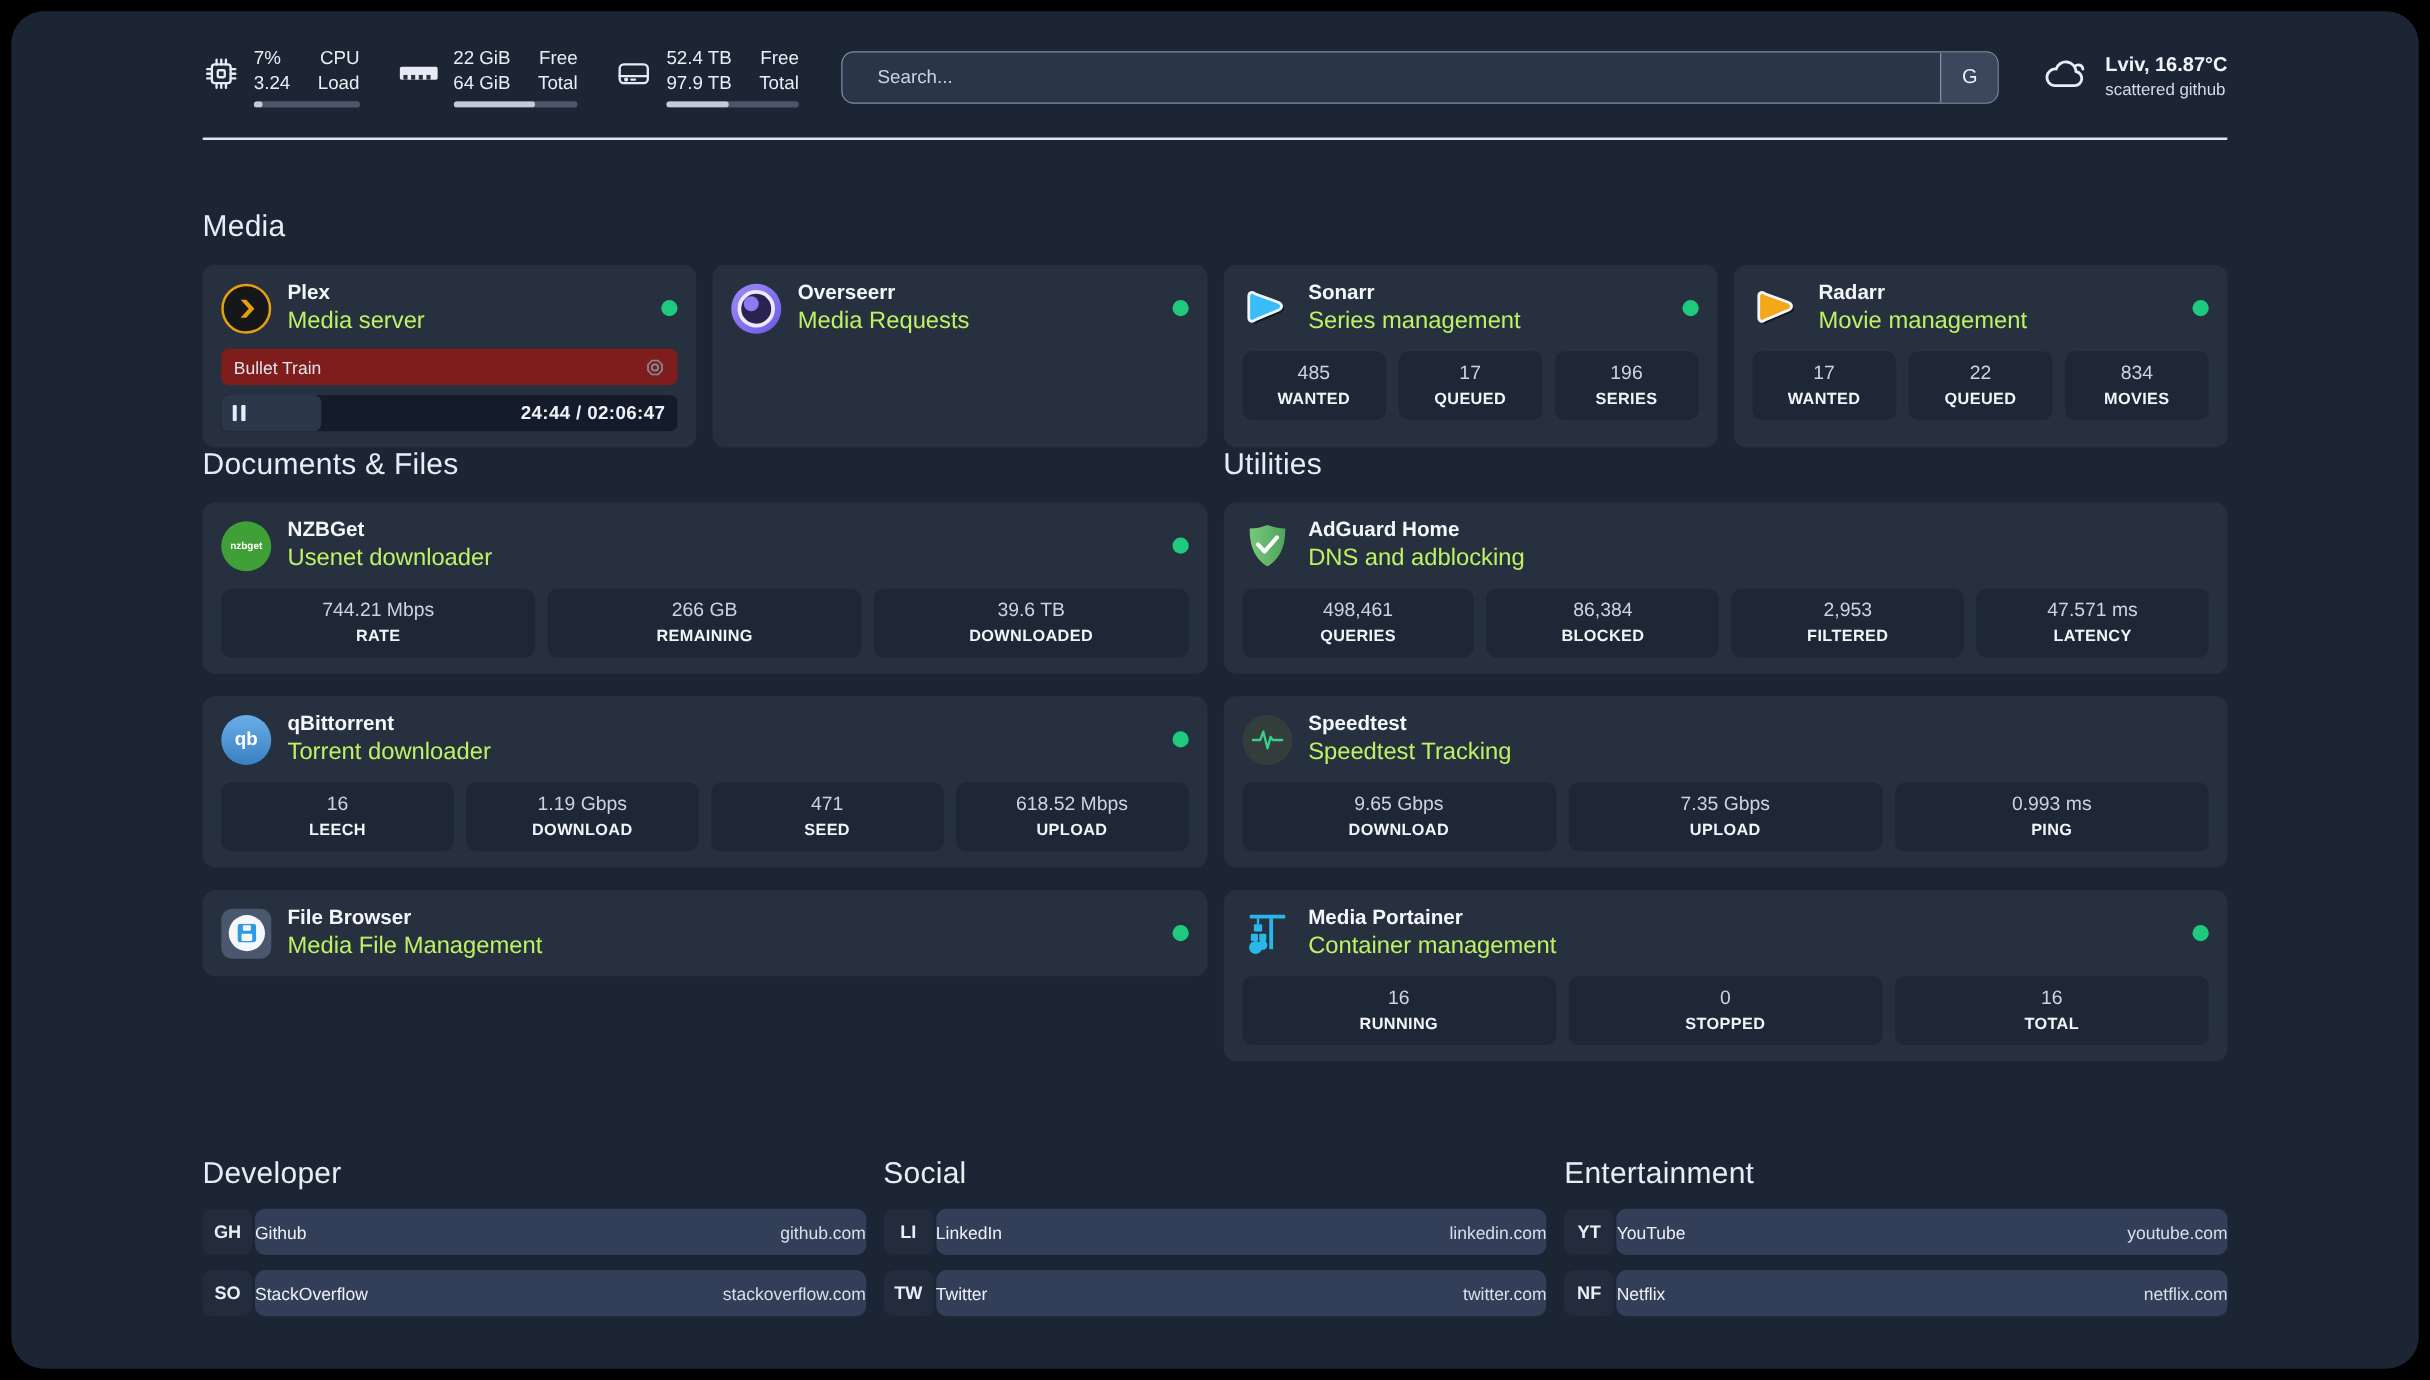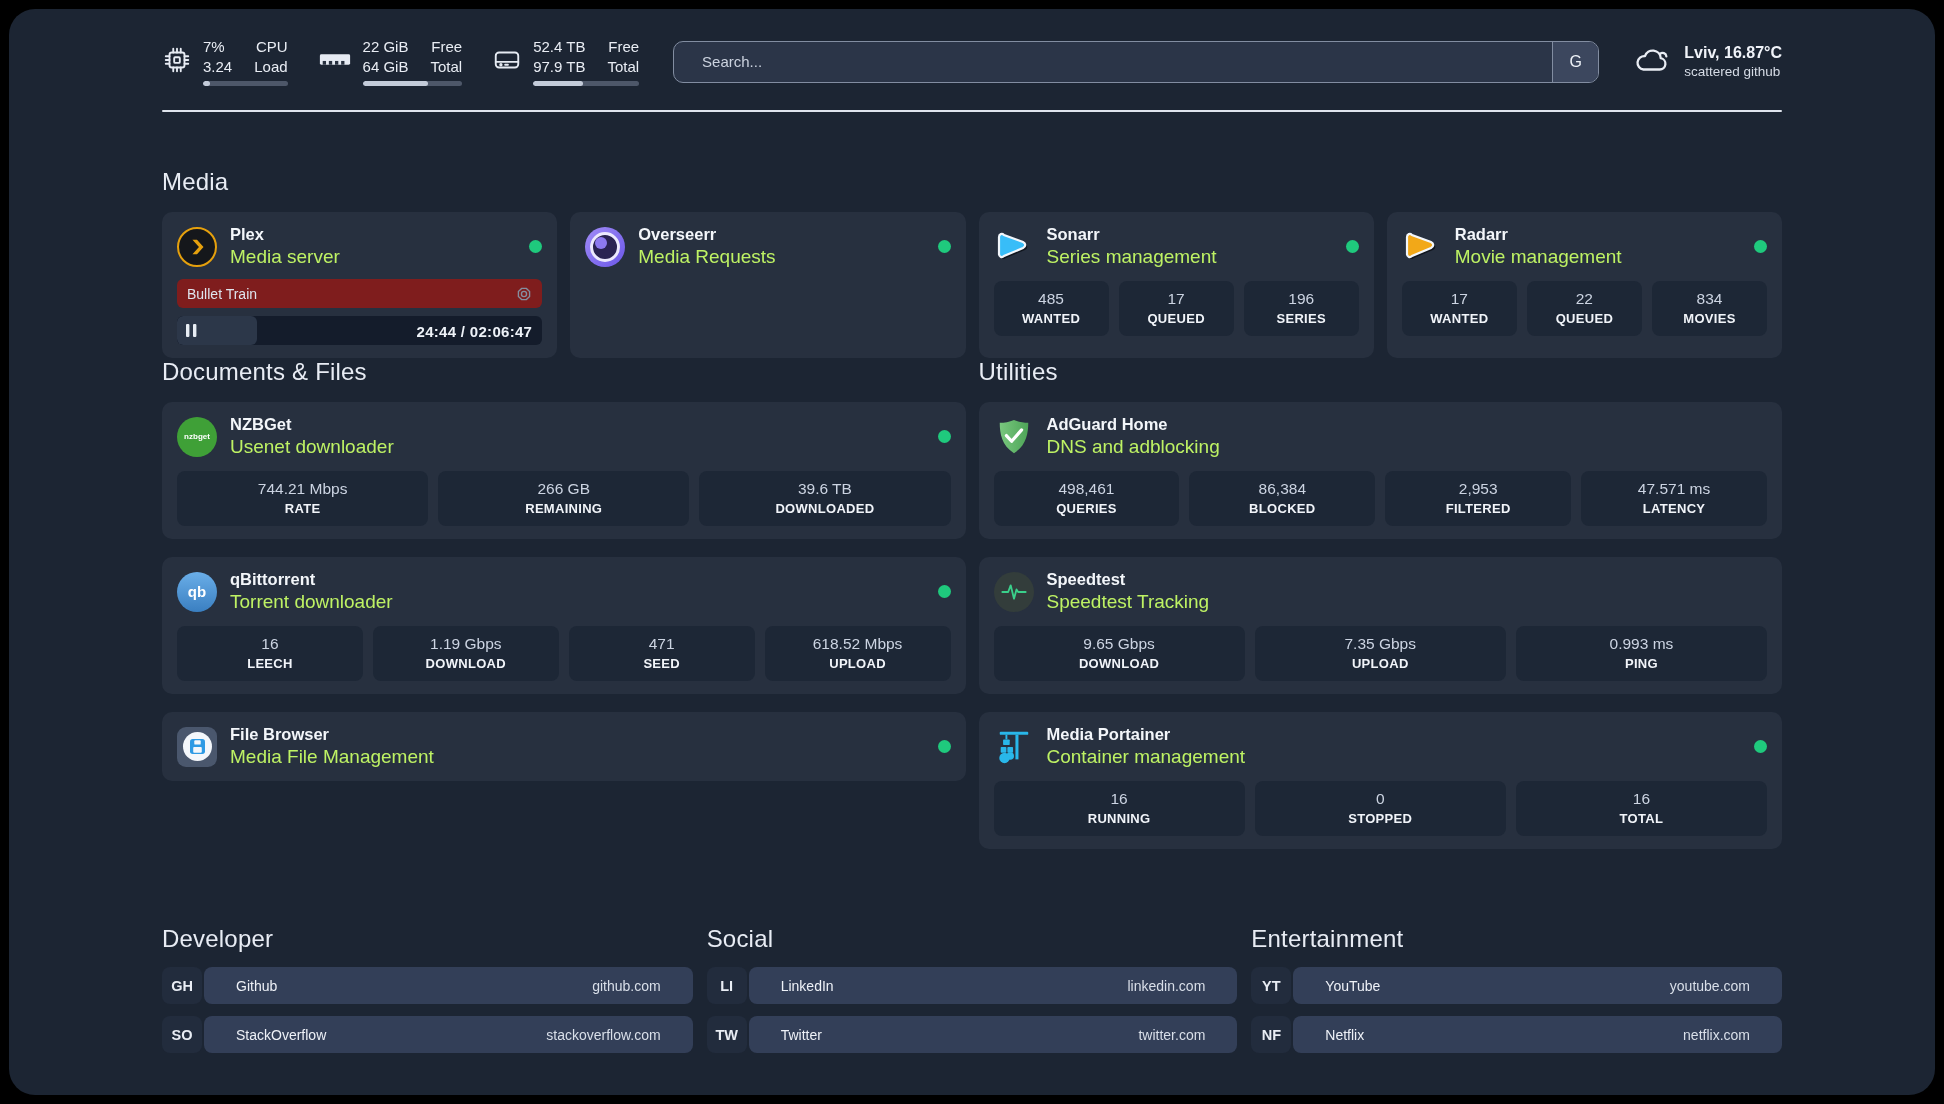--- a/index.html
+++ b/index.html
@@ -77,21 +77,21 @@
   .icon-fb .fb-circle { width:29px; height:29px; border-radius:50%; background:#f4f7fb; display:flex; align-items:center; justify-content:center; }
   .icon-speed { border-radius:50%; background:#333d3b; }
 
   
   .links-grid { display:grid; grid-template-columns:repeat(3,1fr); gap:14px; margin-top:76px; padding-bottom:40px; }
   .links-list { margin-top:14px; display:flex; flex-direction:column; gap:12px; }
   .link-row { display:flex; align-items:center; gap:2px; height:37px; cursor:pointer; }
   .link-tag { width:40px; height:37px; background:#222c3d; border-radius:8px; display:flex; align-items:center;
               justify-content:center; font-weight:700; font-size:14.5px; color:#e9edf4; flex:none; }
   .link-main { flex:1; height:37px; background:#333f58; border-radius:8px; display:flex; align-items:center;
-               justify-content:space-between; padding:0 32px; font-size:14px; }
+               justify-content:space-between; padding:0 0; font-size:14px; }
   .link-name { color:#eef1f7; }
   .link-url { color:#d9dfe9; }
 </style>
 </head>
 <body>
 
 <div class="frame">
 <div class="content">
 
   <div class="header">

